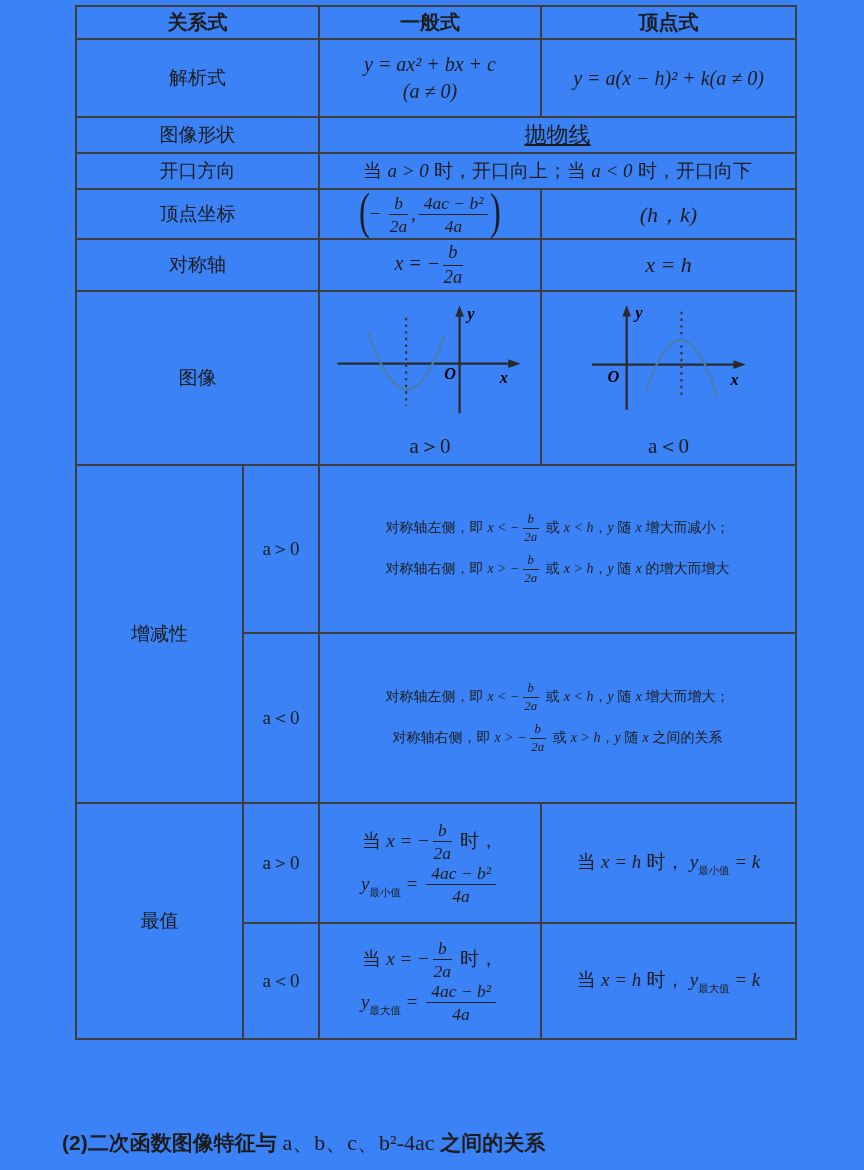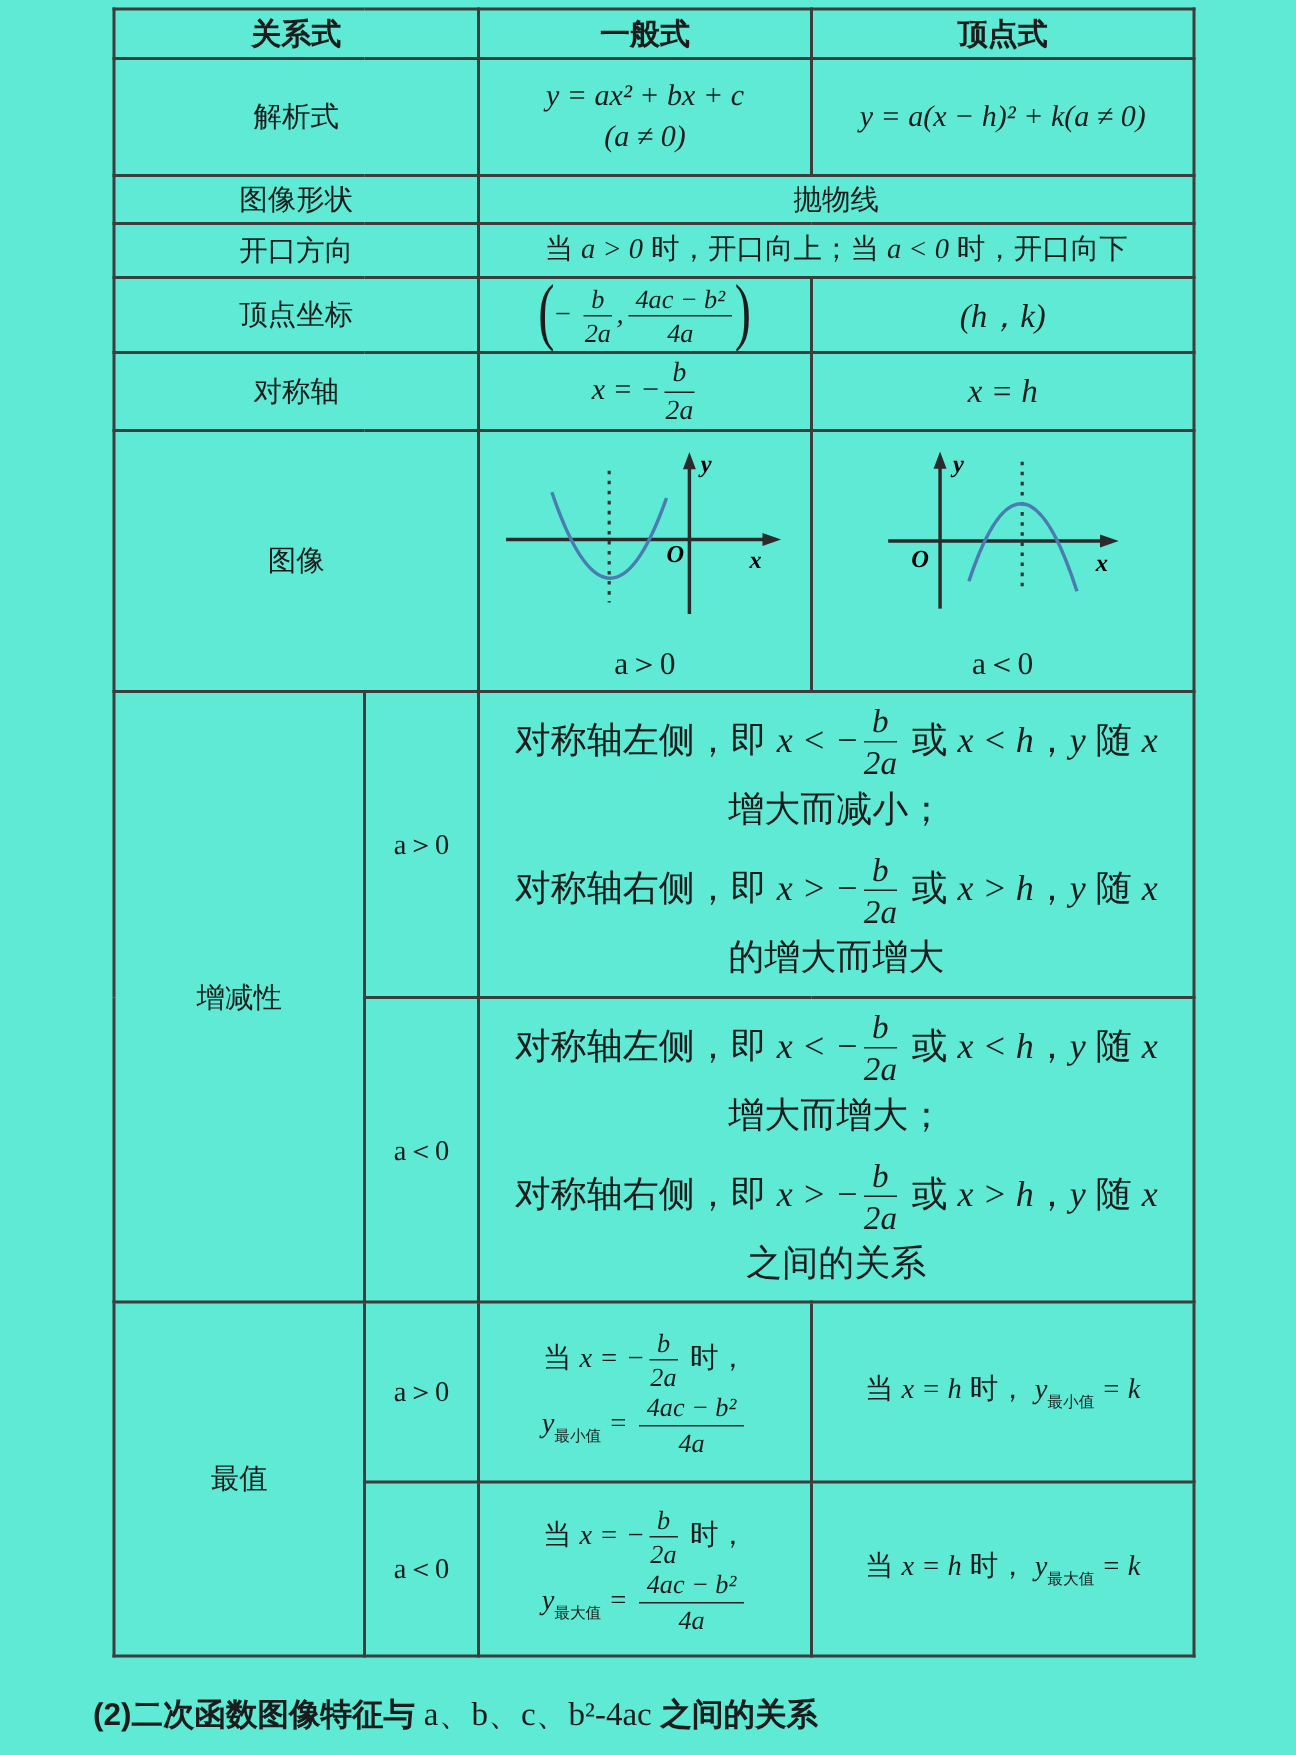--- a/index.html
+++ b/index.html
@@ -1,47 +1,47 @@
 <!DOCTYPE html>
 <html><head>
 <meta charset="utf-8">
 <style>
   html,body { margin:0; padding:0; background:#ffffff; }
   .page {
-    position:relative; width:864px; height:1170px; background:#5eead4;
+    position:relative; width:864px; height:1170px; background:#3b82f6;
     font-family:"Liberation Sans", sans-serif; color:#1c1c1c; overflow:hidden;
   }
   table.qtable {
     position:absolute; left:75px; top:5px; width:720px;
     border-collapse:collapse; table-layout:fixed;
   }
   .qtable th, .qtable td {
     border:2px solid #3d3d3d; text-align:center; vertical-align:middle;
     padding:2px 4px; overflow:hidden;
   }
   .qtable th { font-size:20px; font-weight:bold; }
   .lbl { font-size:19px; font-weight:normal; }
-  .plain { font-size:19px; }
+  .plain { font-size:22px;text-decoration:underline; }
   .cn { font-style:normal; font-family:"Liberation Sans", sans-serif; }
   .m  { font-family:"Liberation Serif", serif; font-style:italic; }
   .ser{ font-family:"Liberation Serif", serif; font-style:normal; }
   .sub{ font-family:"Liberation Sans", sans-serif; font-style:normal;
         font-size:0.55em; vertical-align:-0.6em; letter-spacing:0; }
   .frac { display:inline-block; vertical-align:middle; text-align:center;
           font-family:"Liberation Serif", serif; font-style:italic;
           line-height:1.15; margin:0 3px; font-size:0.92em; }
   .frac .num { display:block; border-bottom:1.6px solid #222; padding:0 5px 1px; }
   .frac .den { display:block; padding-top:1px; }
   .paren { display:inline-block; font-family:"Liberation Serif", serif; font-style:normal;
            font-size:50px; font-weight:200; line-height:0; vertical-align:middle;
            transform:scaleX(.65); margin:0 -4px; position:relative; top:-3px; }
   .math-cell { font-size:20px; }
   .math-cell .formula-line { line-height:1.35; }
   .rich { font-size:19px; line-height:1.6; }
-  .sent-cell { font-size:24px; }
+  .sent-cell { font-size:14px; }
   .sent { text-align:center; line-height:1.55; padding:4px 6px; }
   .acase { font-family:"Liberation Serif", serif; font-size:19px; }
   .graph-cell { vertical-align:middle; padding:0; }
   .graph-wrap { display:flex; flex-direction:column; align-items:center; justify-content:flex-end; height:168px; }
   .graph-label { font-family:"Liberation Serif", serif; font-size:21px; line-height:1.2; padding-bottom:3px; }
   .ext-line { line-height:1.7; font-size:19px; }
   .footer { position:absolute; left:22px; top:1128px; font-size:21px; font-weight:bold;margin-left:40px; }
   .footer .ser { font-weight:normal; font-size:22px; }
   svg text { font-family:"Liberation Serif", serif; font-style:italic; font-weight:bold; }
 </style>

